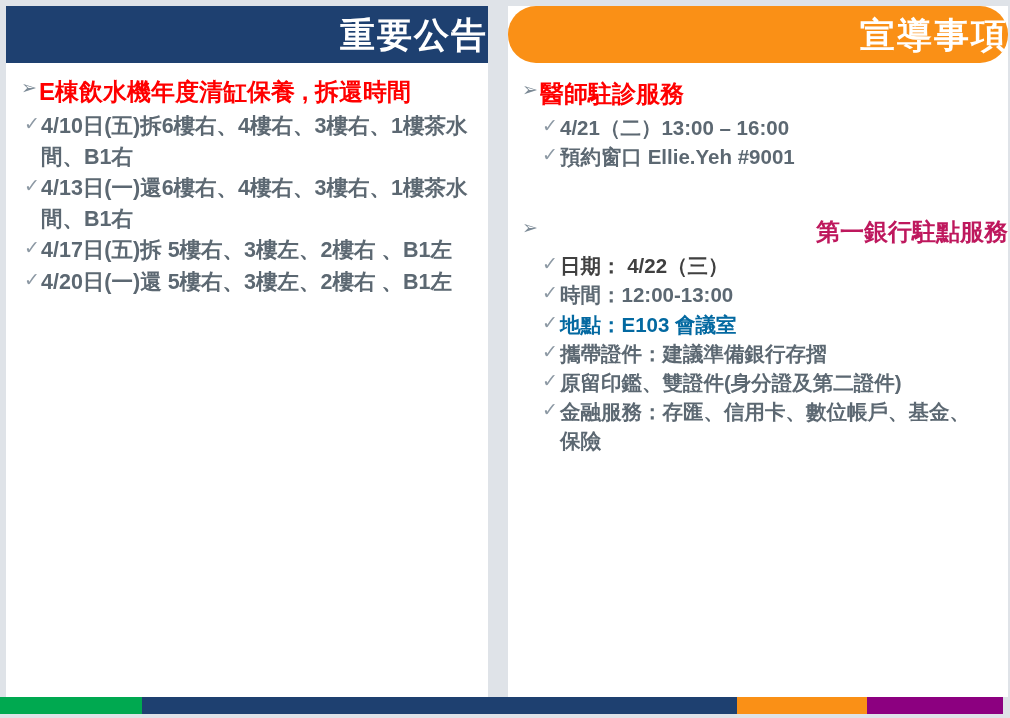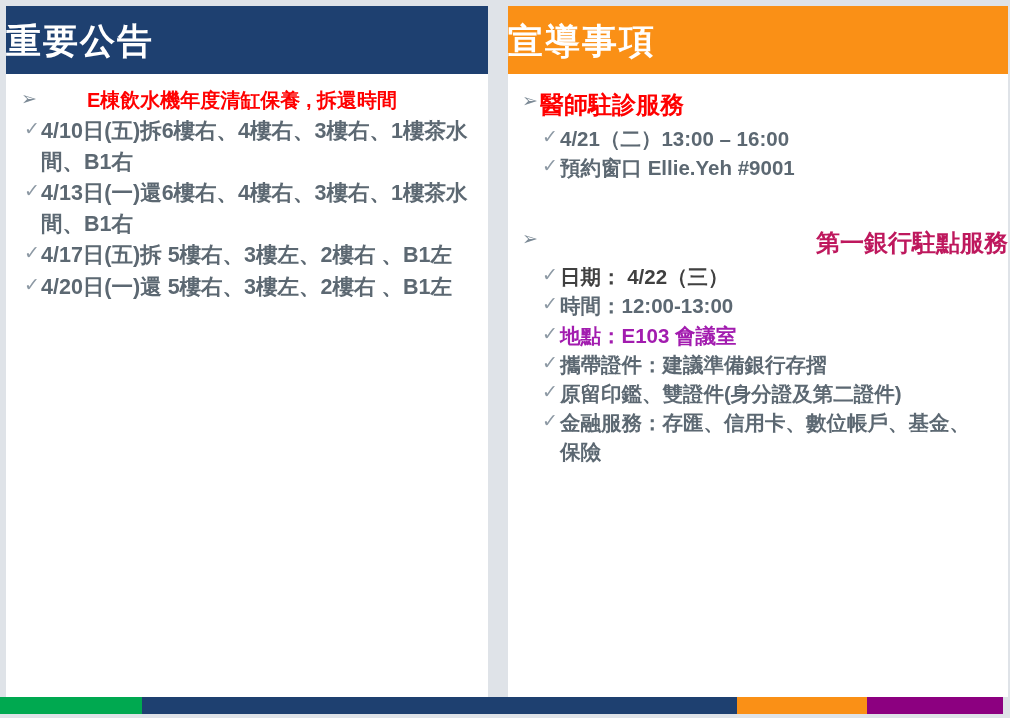--- a/index.html
+++ b/index.html
@@ -29,28 +29,28 @@
   .panel {
     position: absolute;
     top: 6px;
     background: #ffffff;
   }
 
   #panel-left  { left: 6px;   width: 482px; height: 691px; }
   #panel-right { left: 508px; width: 500px; height: 691px; }
 
   .panel-header {
-    height: 68px;
+    height: 57px;
     display: flex;
     align-items: center;
-    justify-content: flex-start;
+    justify-content: flex-end;
   }
 
   #panel-left .panel-header  { background: #1e4070; }
-  #panel-right .panel-header { background: #fa9016; }
+  #panel-right .panel-header { background: #fa9016; border-radius: 28px; }
 
   .panel-header-title {
     color: #ffffff;
     font-size: 35px;
     font-weight: bold;
     letter-spacing: 2px;
     line-height: 1;
   }
 
   .panel-body {
@@ -97,21 +97,21 @@
     color: #8d99a4;
   }
   .lvl2 .bullet-text {
     color: #5c6872;
     font-weight: bold;
     font-size: 21px;
   }
 
   
   #panel-left .lvl1 .bullet-mark { padding-left: 15px; width: 33px; }
-  #panel-left .lvl1 .bullet-text { font-size: 20px; margin-left: 48px; }
+  #panel-left .lvl1 .bullet-text { font-size: 24px; }
   #panel-left .lvl2 { margin-bottom: 1px; }
   #panel-left .lvl2 .bullet-mark { padding-left: 18px; width: 35px; }
   #panel-left .lvl2 .bullet-text { font-size: 21.5px; padding-right: 16px; }
 
   
   #panel-right .panel-body { padding-top: 14px; }
   #panel-right .lvl1 .bullet-mark { padding-left: 14px; width: 32px; }
   #panel-right .lvl1 .bullet-text { font-size: 24px; }
   #panel-right .lvl2 .bullet-mark { padding-left: 34px; width: 52px; }
   #panel-right .lvl2 .bullet-text { font-size: 20.5px; padding-right: 28px; }
@@ -187,21 +187,21 @@
         <div class="bullet-row lvl2">
           <span class="bullet-mark">✓</span>
           <span class="bullet-text" style="color: #404040;">日期： 4/22（三）</span>
         </div>
         <div class="bullet-row lvl2">
           <span class="bullet-mark">✓</span>
           <span class="bullet-text" style="color: rgb(92, 104, 114);">時間：12:00-13:00</span>
         </div>
         <div class="bullet-row lvl2">
           <span class="bullet-mark">✓</span>
-          <span class="bullet-text" style="color: #a21caf;">地點：E103 會議室</span>
+          <span class="bullet-text" style="color: #0369a1;">地點：E103 會議室</span>
         </div>
         <div class="bullet-row lvl2">
           <span class="bullet-mark">✓</span>
           <span class="bullet-text" style="color: rgb(92, 104, 114);">攜帶證件：建議準備銀行存摺</span>
         </div>
         <div class="bullet-row lvl2">
           <span class="bullet-mark">✓</span>
           <span class="bullet-text" style="color: rgb(92, 104, 114);">原留印鑑、雙證件(身分證及第二證件)</span>
         </div>
         <div class="bullet-row lvl2">

